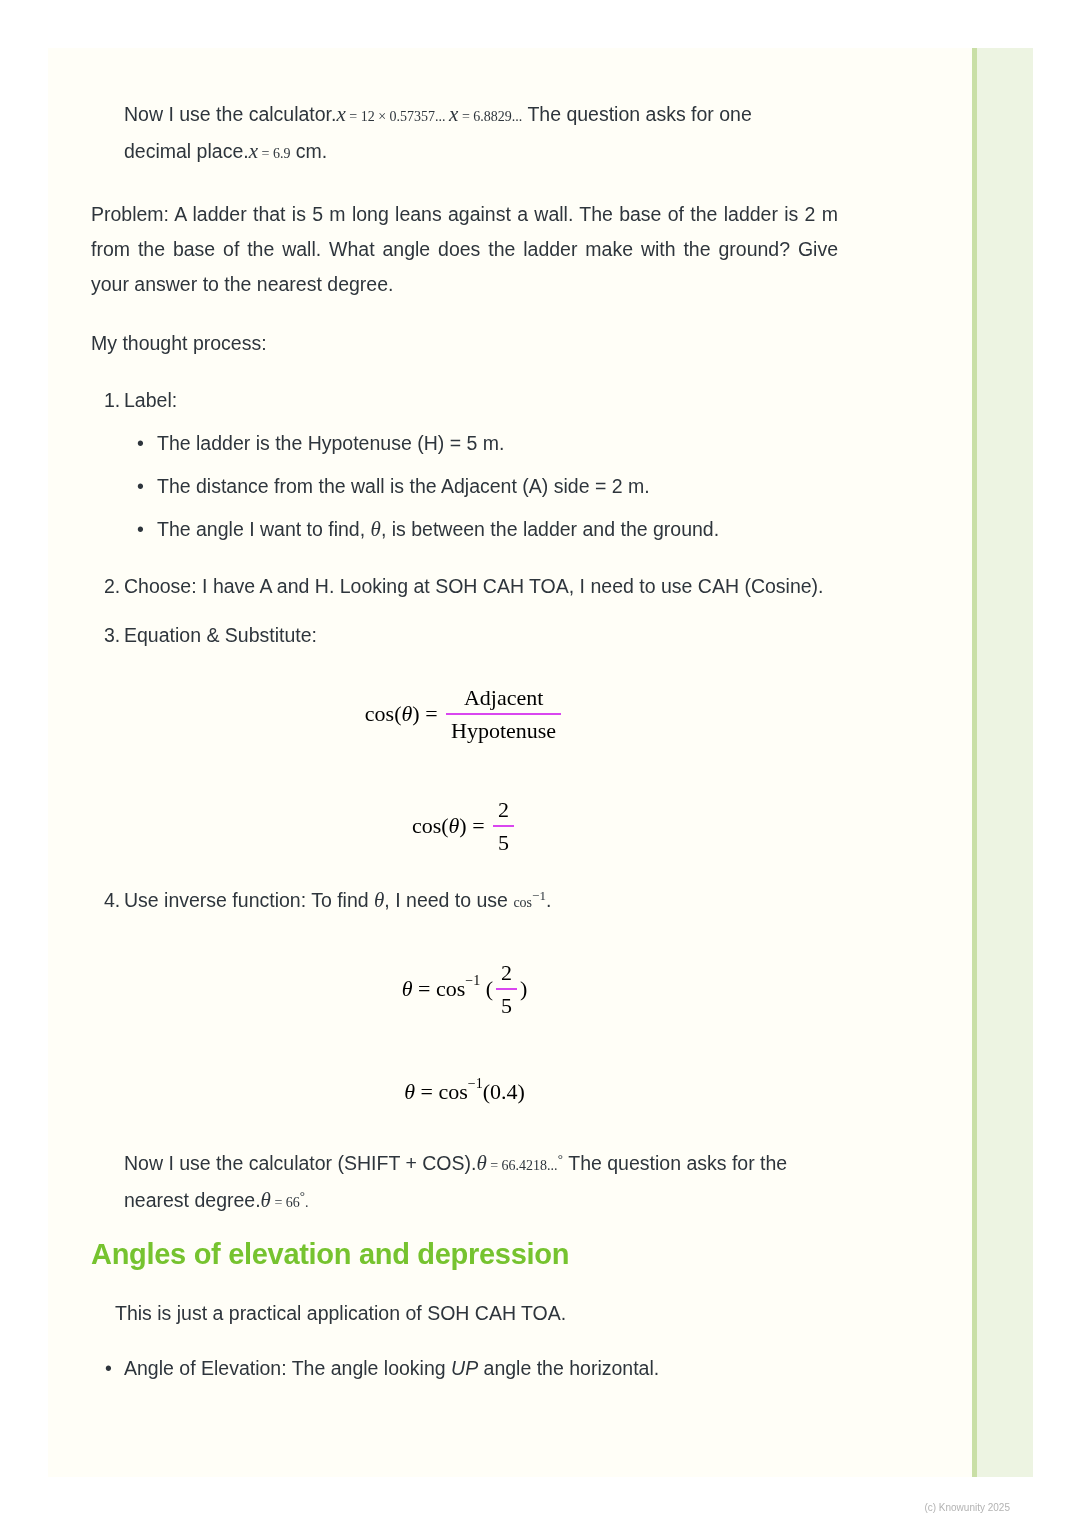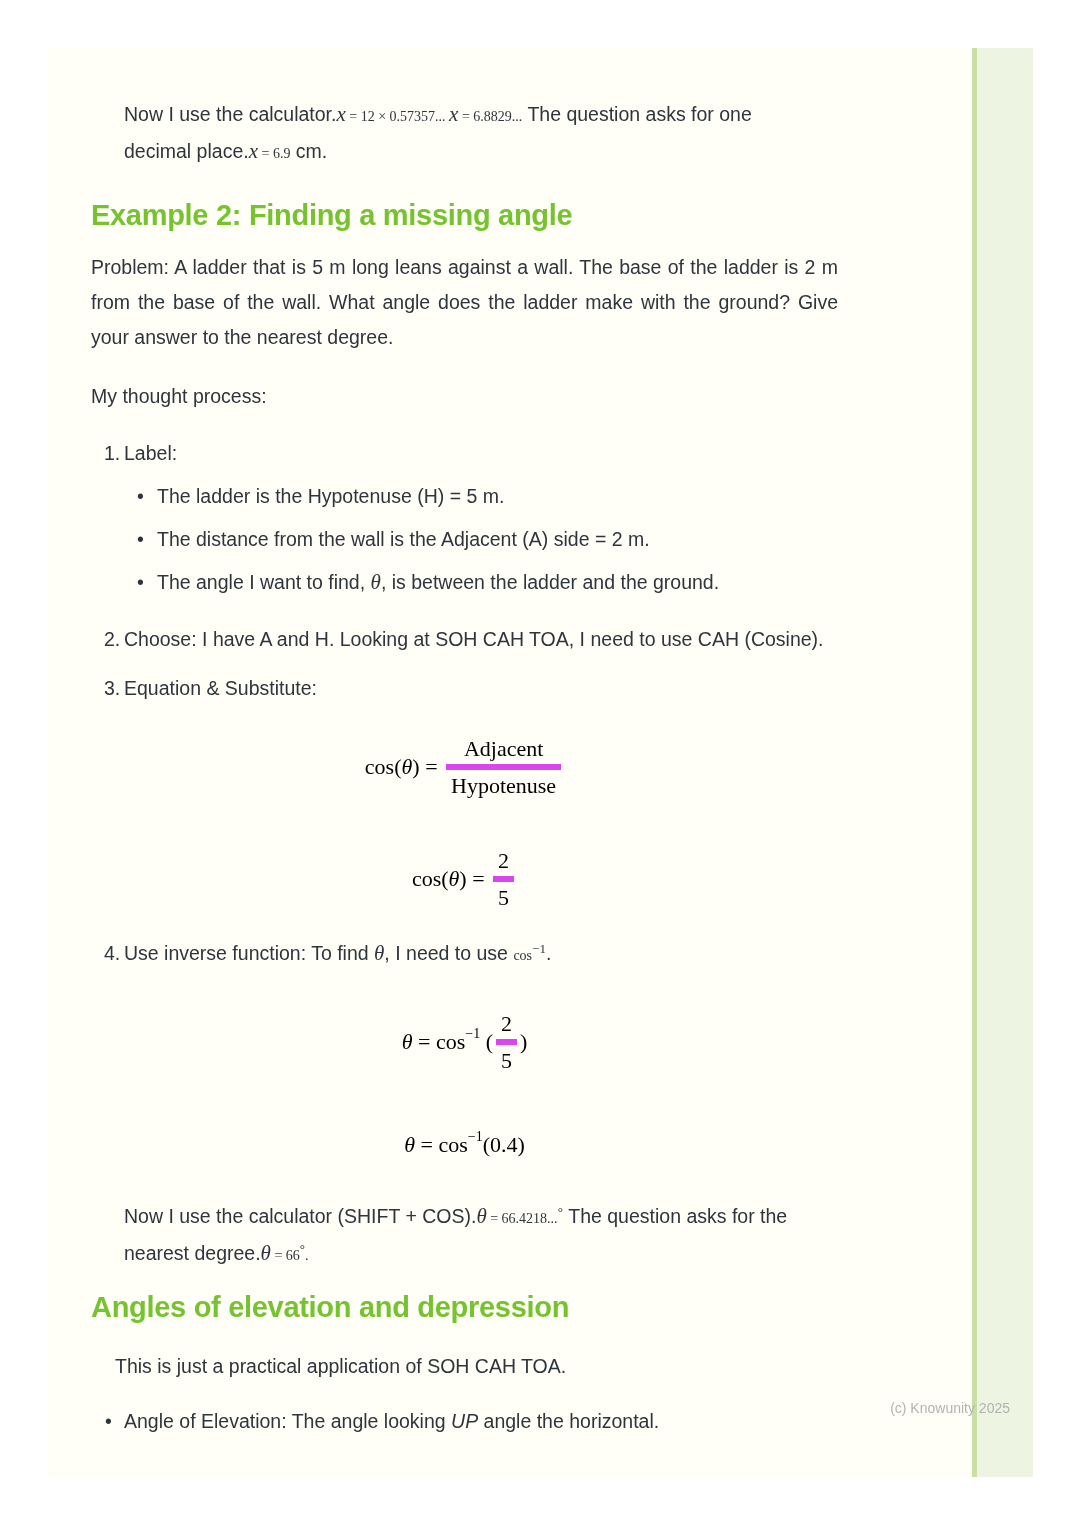--- a/index.html
+++ b/index.html
@@ -104,49 +104,48 @@
   .f4{margin-top:50px; height:36px;}
   .frac{
     display:inline-block;
     vertical-align:middle;
     text-align:center;
     margin:0 3px;
   }
   .frac .num{
     display:block;
     padding:0 5px 3px 5px;
-    border-bottom:6px solid #d946ef;
+    border-bottom:2px solid #d946ef;
     line-height:1.15;
   }
   .frac .den{
     display:block;
     padding:3px 5px 0 5px;
     line-height:1.15;
     text-align:right;
   }
   .watermark{
     position:absolute;
-    top:1352px;
+    top:1454px;
     right:23px;
-    font-size:14px;
+    font-size:10px;
     color:#b3b3b3;
     z-index:2;
   }
 </style>
 </head>
 <body>
 
 <div class="paper">
   <div class="strip"></div>
 
   <div class="content">
 
     <p class="para indent mb-intro"><span class="seg-t">Now I use the calculator.</span><span class="seg-mi">x</span><span class="seg-m"> = 12 × 0.57357... </span><span class="seg-mi">x</span><span class="seg-m"> = 6.8829...</span><span class="seg-t"> The question asks for one decimal place.</span><span class="seg-mi">x</span><span class="seg-m"> = 6.9</span><span class="seg-t"> cm.</span></p>
 
-    <h2 class="heading h-example">Example 2: Finding a missing angle</h2>
 
     <p class="para justify p-problem"><span class="seg-b">Problem:</span><span class="seg-t"> A ladder that is 5 m long leans against a wall. The base of the ladder is 2 m from the base of the wall. What angle does the ladder make with the ground? Give your answer to the nearest degree.</span></p>
 
     <p class="para p-thought"><span class="seg-b">My thought process:</span></p>
 
     <div class="li">
       <span class="marker">1.</span>
       <div class="li-text">
         <div><span class="seg-b">Label:</span></div>
         <div class="sub-bullets">

